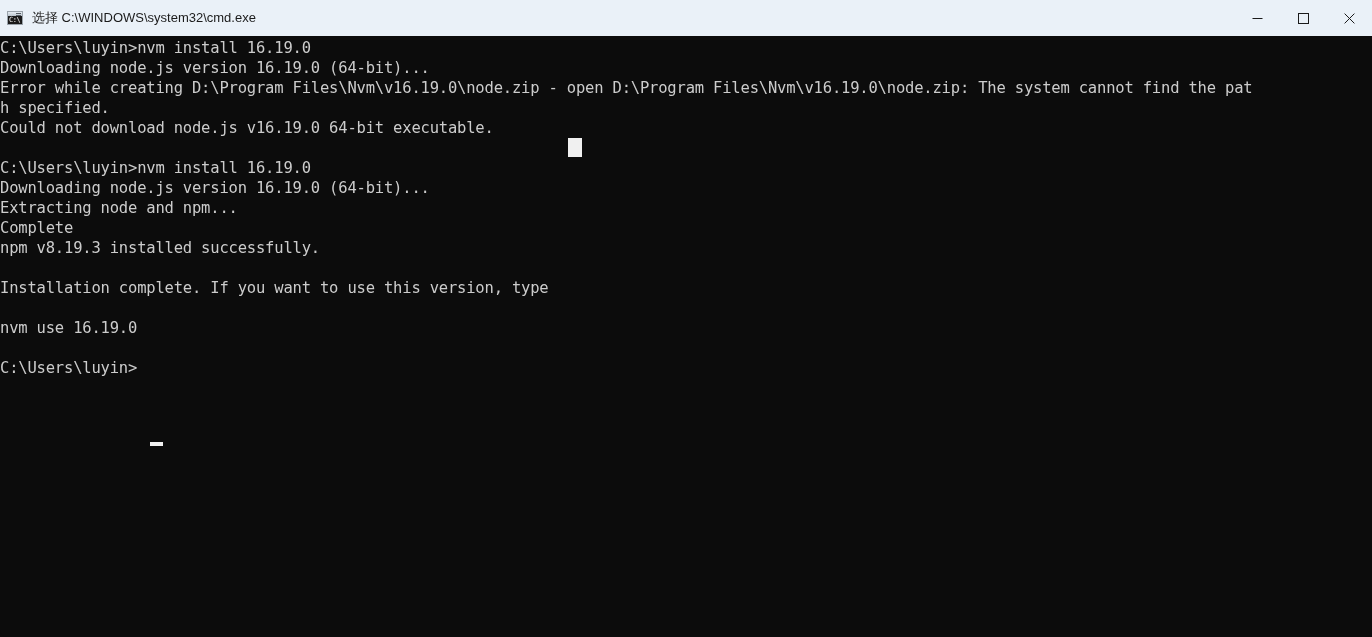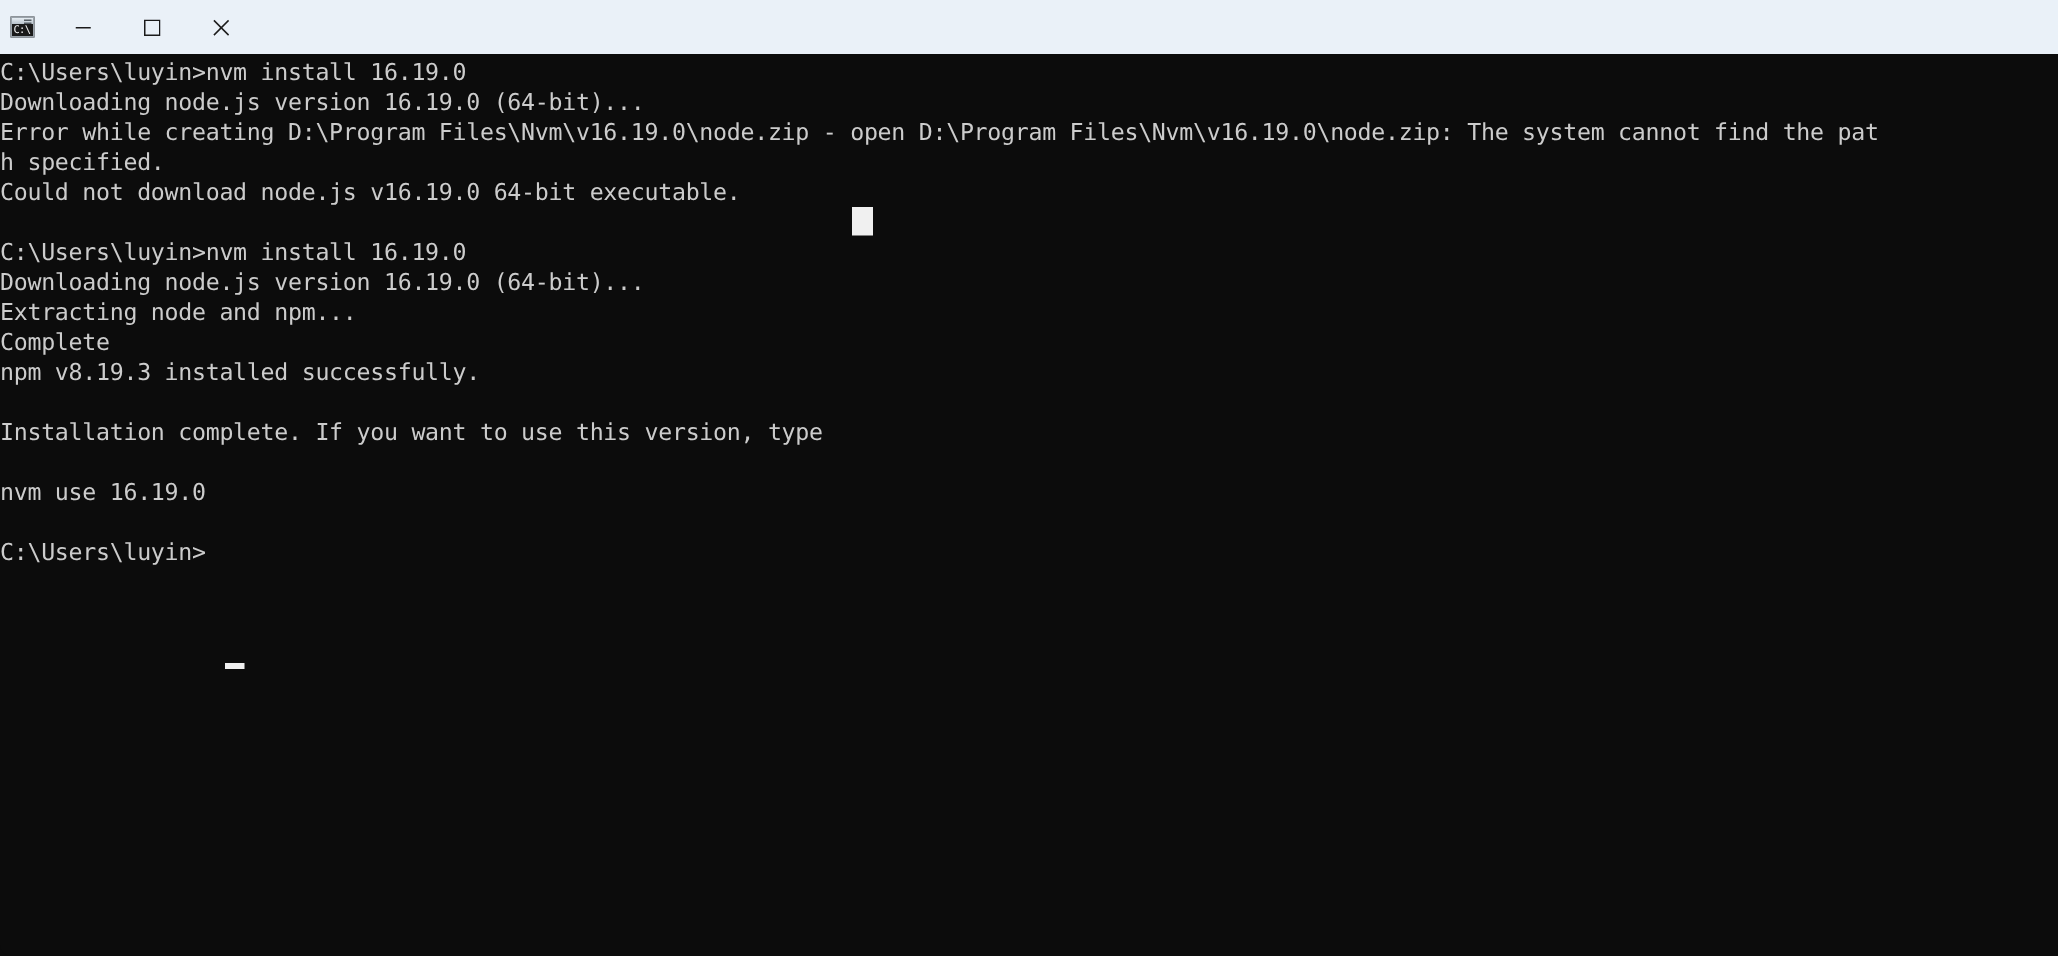--- a/index.html
+++ b/index.html
@@ -164,20 +164,21 @@
 
 <div id="window">
 
   <div id="titlebar">
 
     <div id="app-icon">
       <div class="icon-strip"></div>
       <div class="icon-prompt">C:\</div>
     </div>
 
+    <div id="title-text">选择 C:\WINDOWS\system32\cmd.exe</div>
 
     <div id="window-controls">
       <div class="wc-btn" id="btn-minimize">
         <svg width="11" height="11" viewBox="0 0 11 11" aria-hidden="true">
           <line class="wc-glyph" x1="0.5" y1="5.5" x2="10.5" y2="5.5"></line>
         </svg>
       </div>
       <div class="wc-btn" id="btn-maximize">
         <svg width="11" height="11" viewBox="0 0 11 11" aria-hidden="true">
           <rect class="wc-glyph" x="0.5" y="0.5" width="10" height="10"></rect>

